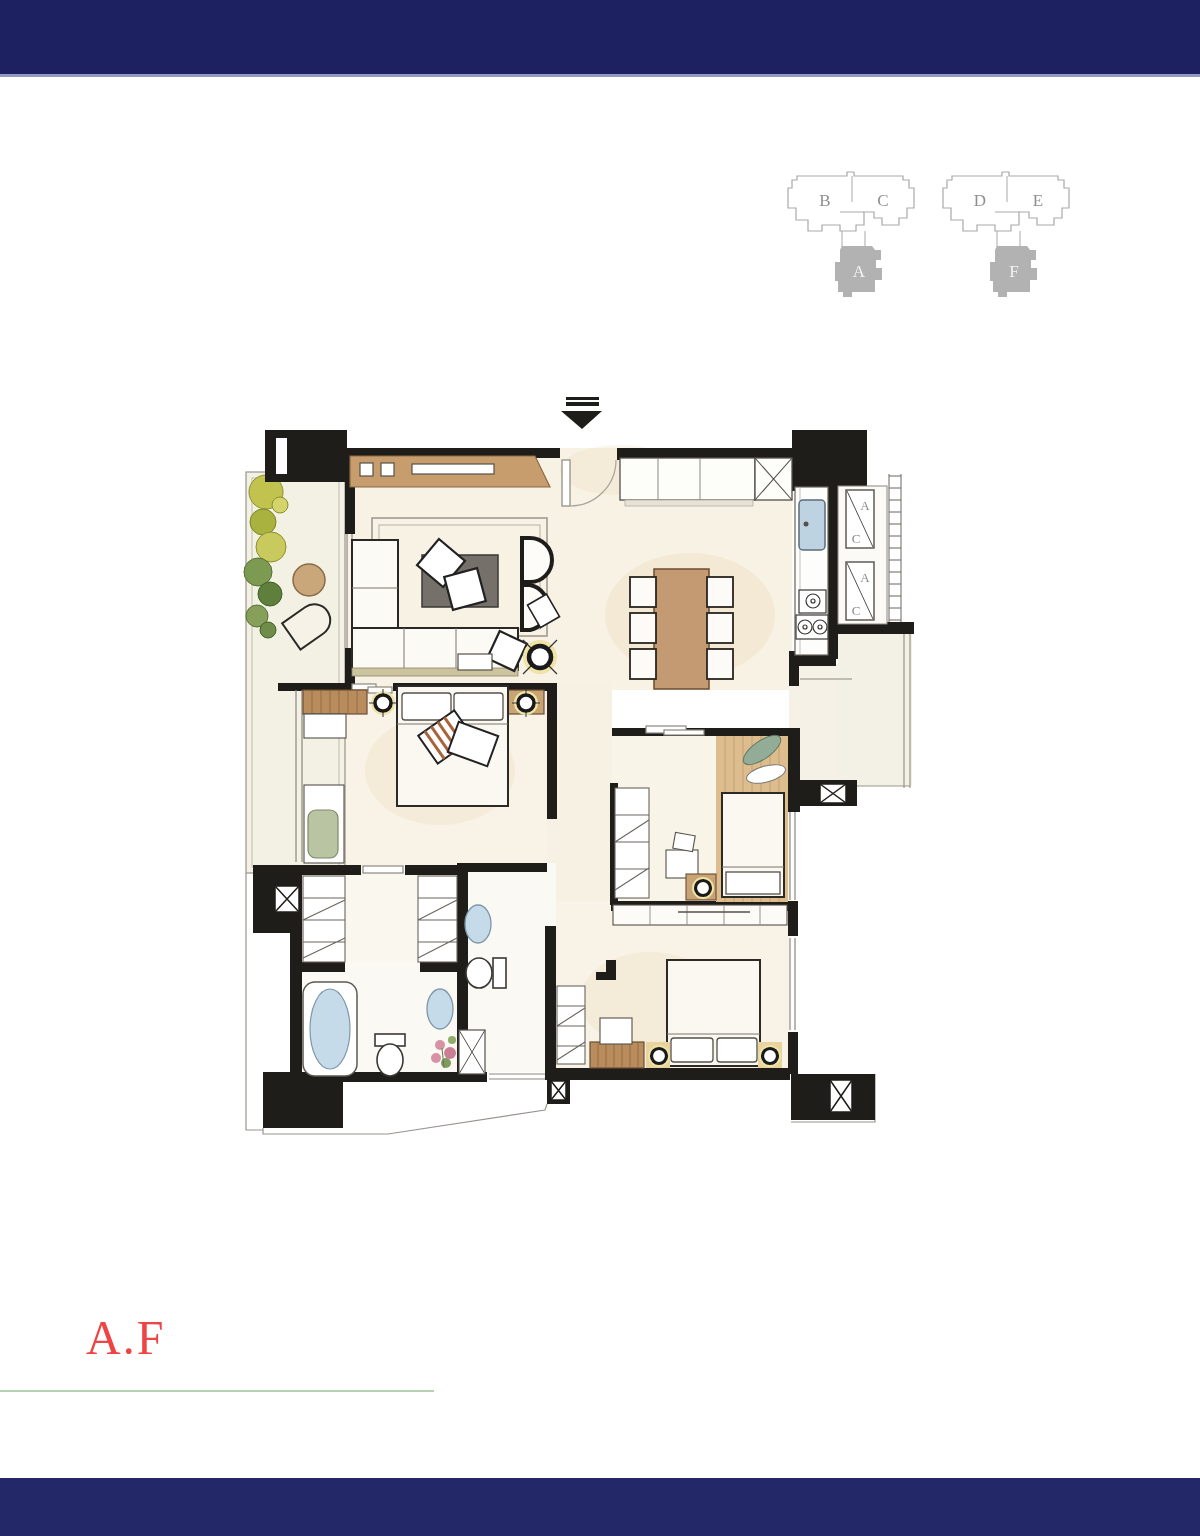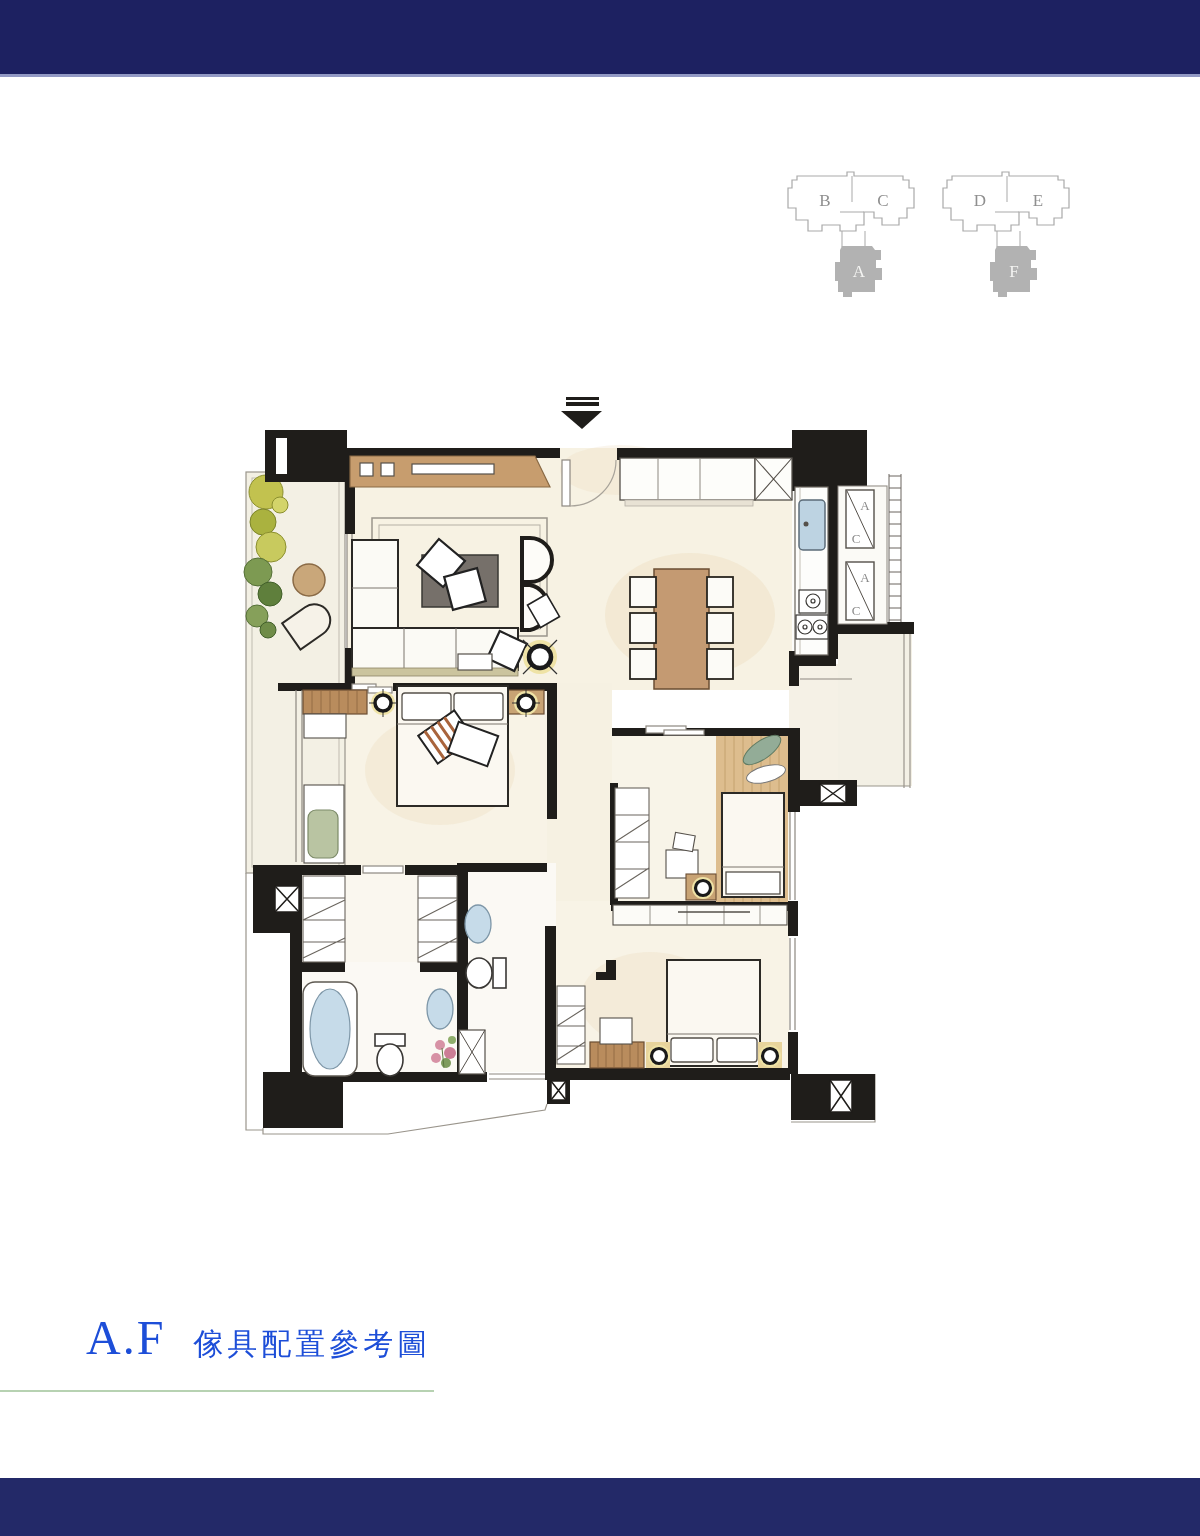--- a/index.html
+++ b/index.html
@@ -11,21 +11,21 @@
     position:absolute;left:0;top:0;width:1200px;height:74px;
     background:#1d2161;border-bottom:3px solid #9299c4;
   }
   .bottom-banner{
     position:absolute;left:0;top:1478px;width:1200px;height:58px;
     background:#232968;
   }
   .plan-svg{position:absolute;left:0;top:0;}
   .title-block{
     position:absolute;left:86px;top:1310px;display:flex;align-items:baseline;
-    color:#1d4ed8;
+    color:#ef4444;
   }
   .title-code{
     font-family:"Liberation Serif",serif;font-size:48px;letter-spacing:2px;
   }
   .title-label{
     font-family:"Liberation Serif","DejaVu Sans",serif;font-size:30px;
     margin-left:28px;letter-spacing:4px;
   }
   .accent-line{
     position:absolute;left:0;top:1390px;width:434px;height:2px;background:#b7d2b2;
@@ -415,17 +415,16 @@
     <g stroke="#6a655e" stroke-width="1.1">
       <rect x="557" y="986" width="28" height="78" fill="#ffffff"></rect>
       <path d="M557,1006 L585,1006 M557,1026 L585,1026 M557,1046 L585,1046 M557,1026 L585,1008 M557,1060 L585,1042" fill="none"></path>
     </g>
   </g>
 
 </svg>
 
 <div class="title-block">
   <span class="title-code">A.F</span>
-  <span class="title-label">傢具配置參考圖</span>
 </div>
 <div class="accent-line"></div>
 
 <div class="bottom-banner"></div>
 
 </body></html>

